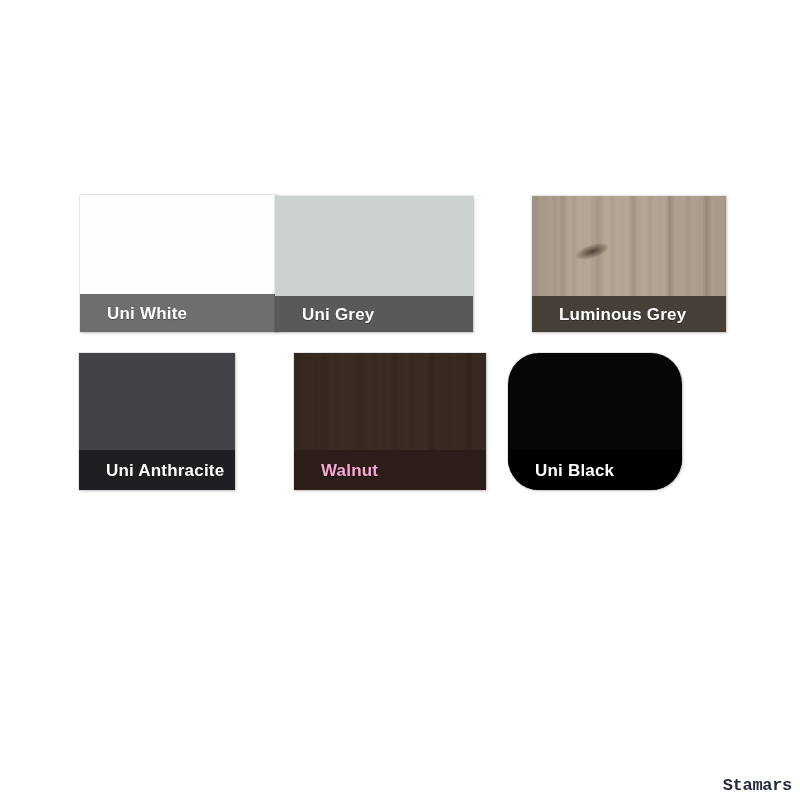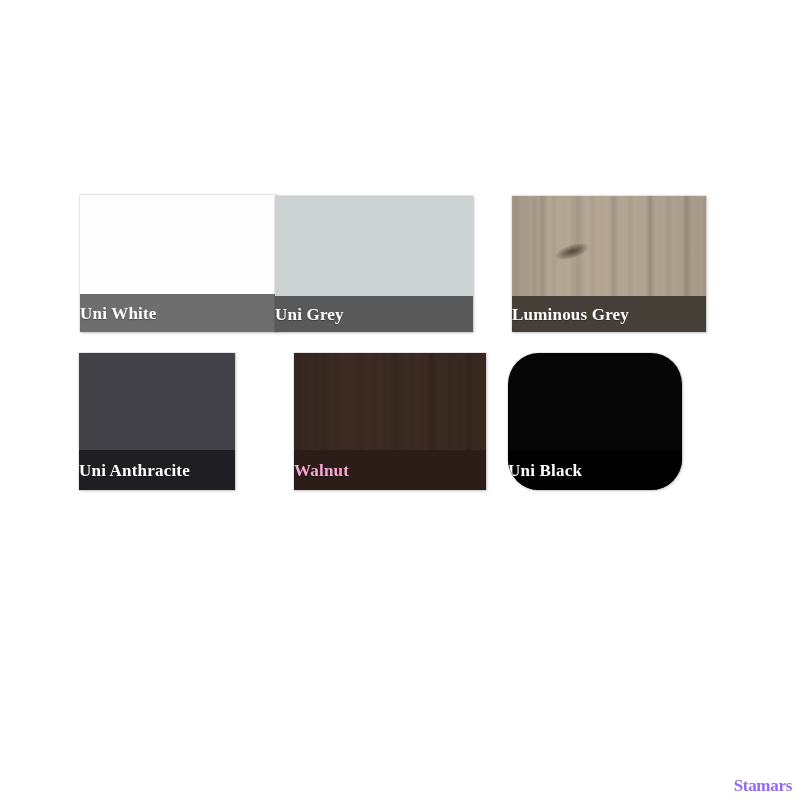--- a/index.html
+++ b/index.html
@@ -55,63 +55,62 @@
   }
 
   .swatch-label {
     position: absolute;
     left: 0;
     right: 0;
     bottom: 0;
     display: flex;
     align-items: center;
     box-sizing: border-box;
-    padding-left: 0;
-    font-family: Liberation Serif, serif;
+    padding-left: 27px;
   }
   .swatch-label-text {
     color: #ffffff;
     font-weight: bold;
     font-size: 17px;
     letter-spacing: 0.2px;
     line-height: 1;
     white-space: nowrap;
     text-shadow: 0 1px 1px rgba(0,0,0,0.35);
   }
 
   #brand-watermark {
     position: absolute;
     right: 8px;
     bottom: 6px;
-    font-family: Liberation Serif, serif;
+    font-family: Liberation Mono, monospace;
     font-weight: bold;
     font-size: 17px;
     letter-spacing: -0.3px;
-    color: #8b5cf6;
+    color: #0f172a;
     opacity: 0.92;
     line-height: 1;
   }
 </style>
 </head>
 <body>
 
 <div id="swatch-board">
     <div class="swatch" style="left: 80px; top: 195px; width: 197px; height: 137px; box-shadow: rgba(0, 0, 0, 0.07) 0px 0px 0px 1px, rgba(0, 0, 0, 0.2) 1px 1px 3px;">
       <div class="swatch-surface" style="background: rgb(254, 254, 254);"></div>
       <div class="swatch-label" style="height: 38px; background: rgb(110, 110, 110);">
         <span class="swatch-label-text" style="color: rgb(255, 255, 255);">Uni White</span>
       </div>
     </div>
     <div class="swatch" style="left: 275px; top: 196px; width: 198px; height: 136px; box-shadow: rgba(0, 0, 0, 0.07) 0px 0px 0px 1px, rgba(0, 0, 0, 0.2) 1px 1px 3px;">
       <div class="swatch-surface" style="background: rgb(204, 209, 209);"></div>
       <div class="swatch-label" style="height: 36px; background: rgb(89, 89, 89);">
         <span class="swatch-label-text" style="color: rgb(255, 255, 255);">Uni Grey</span>
       </div>
     </div>
-    <div class="swatch" style="left: 512px; top: 196px; width: 194px; height: 136px; box-shadow: rgba(0, 0, 0, 0.07) 0px 0px 0px 1px, rgba(0, 0, 0, 0.2) 1px 1px 3px;">
+    <div class="swatch" style="left: 532px; top: 196px; width: 194px; height: 136px; box-shadow: rgba(0, 0, 0, 0.07) 0px 0px 0px 1px, rgba(0, 0, 0, 0.2) 1px 1px 3px;">
       <div class="swatch-surface" style="background: rgb(182, 168, 149);">
         <div class="grain" style="background: repeating-linear-gradient(90deg, rgba(255, 255, 255, 0) 0px, rgba(0, 0, 0, 0.055) 4px, rgba(255, 255, 255, 0.05) 9px, rgba(0, 0, 0, 0.02) 14px, rgba(255, 255, 255, 0) 19px), repeating-linear-gradient(90deg, rgba(0, 0, 0, 0) 0px, rgba(0, 0, 0, 0) 26px, rgba(0, 0, 0, 0.1) 30px, rgba(0, 0, 0, 0) 36px), linear-gradient(90deg, rgba(0, 0, 0, 0.1), rgba(0, 0, 0, 0) 22%, rgba(255, 255, 255, 0.04) 55%, rgba(0, 0, 0, 0.07));"></div>
         <div class="grain-knot" style="left: 22%; top: 36%; width: 34px; height: 13px; transform: rotate(-18deg); background: radial-gradient(rgba(70, 55, 40, 0.75), rgba(120, 105, 88, 0.1) 70%, rgba(0, 0, 0, 0) 100%);"></div>
       </div>
       <div class="swatch-label" style="height: 36px; background: rgb(70, 63, 56);">
         <span class="swatch-label-text" style="color: rgb(255, 255, 255);">Luminous Grey</span>
       </div>
     </div>
     <div class="swatch" style="left: 79px; top: 353px; width: 156px; height: 137px; box-shadow: rgba(0, 0, 0, 0.07) 0px 0px 0px 1px, rgba(0, 0, 0, 0.2) 1px 1px 3px;">
       <div class="swatch-surface" style="background: rgb(67, 66, 72);"></div>

